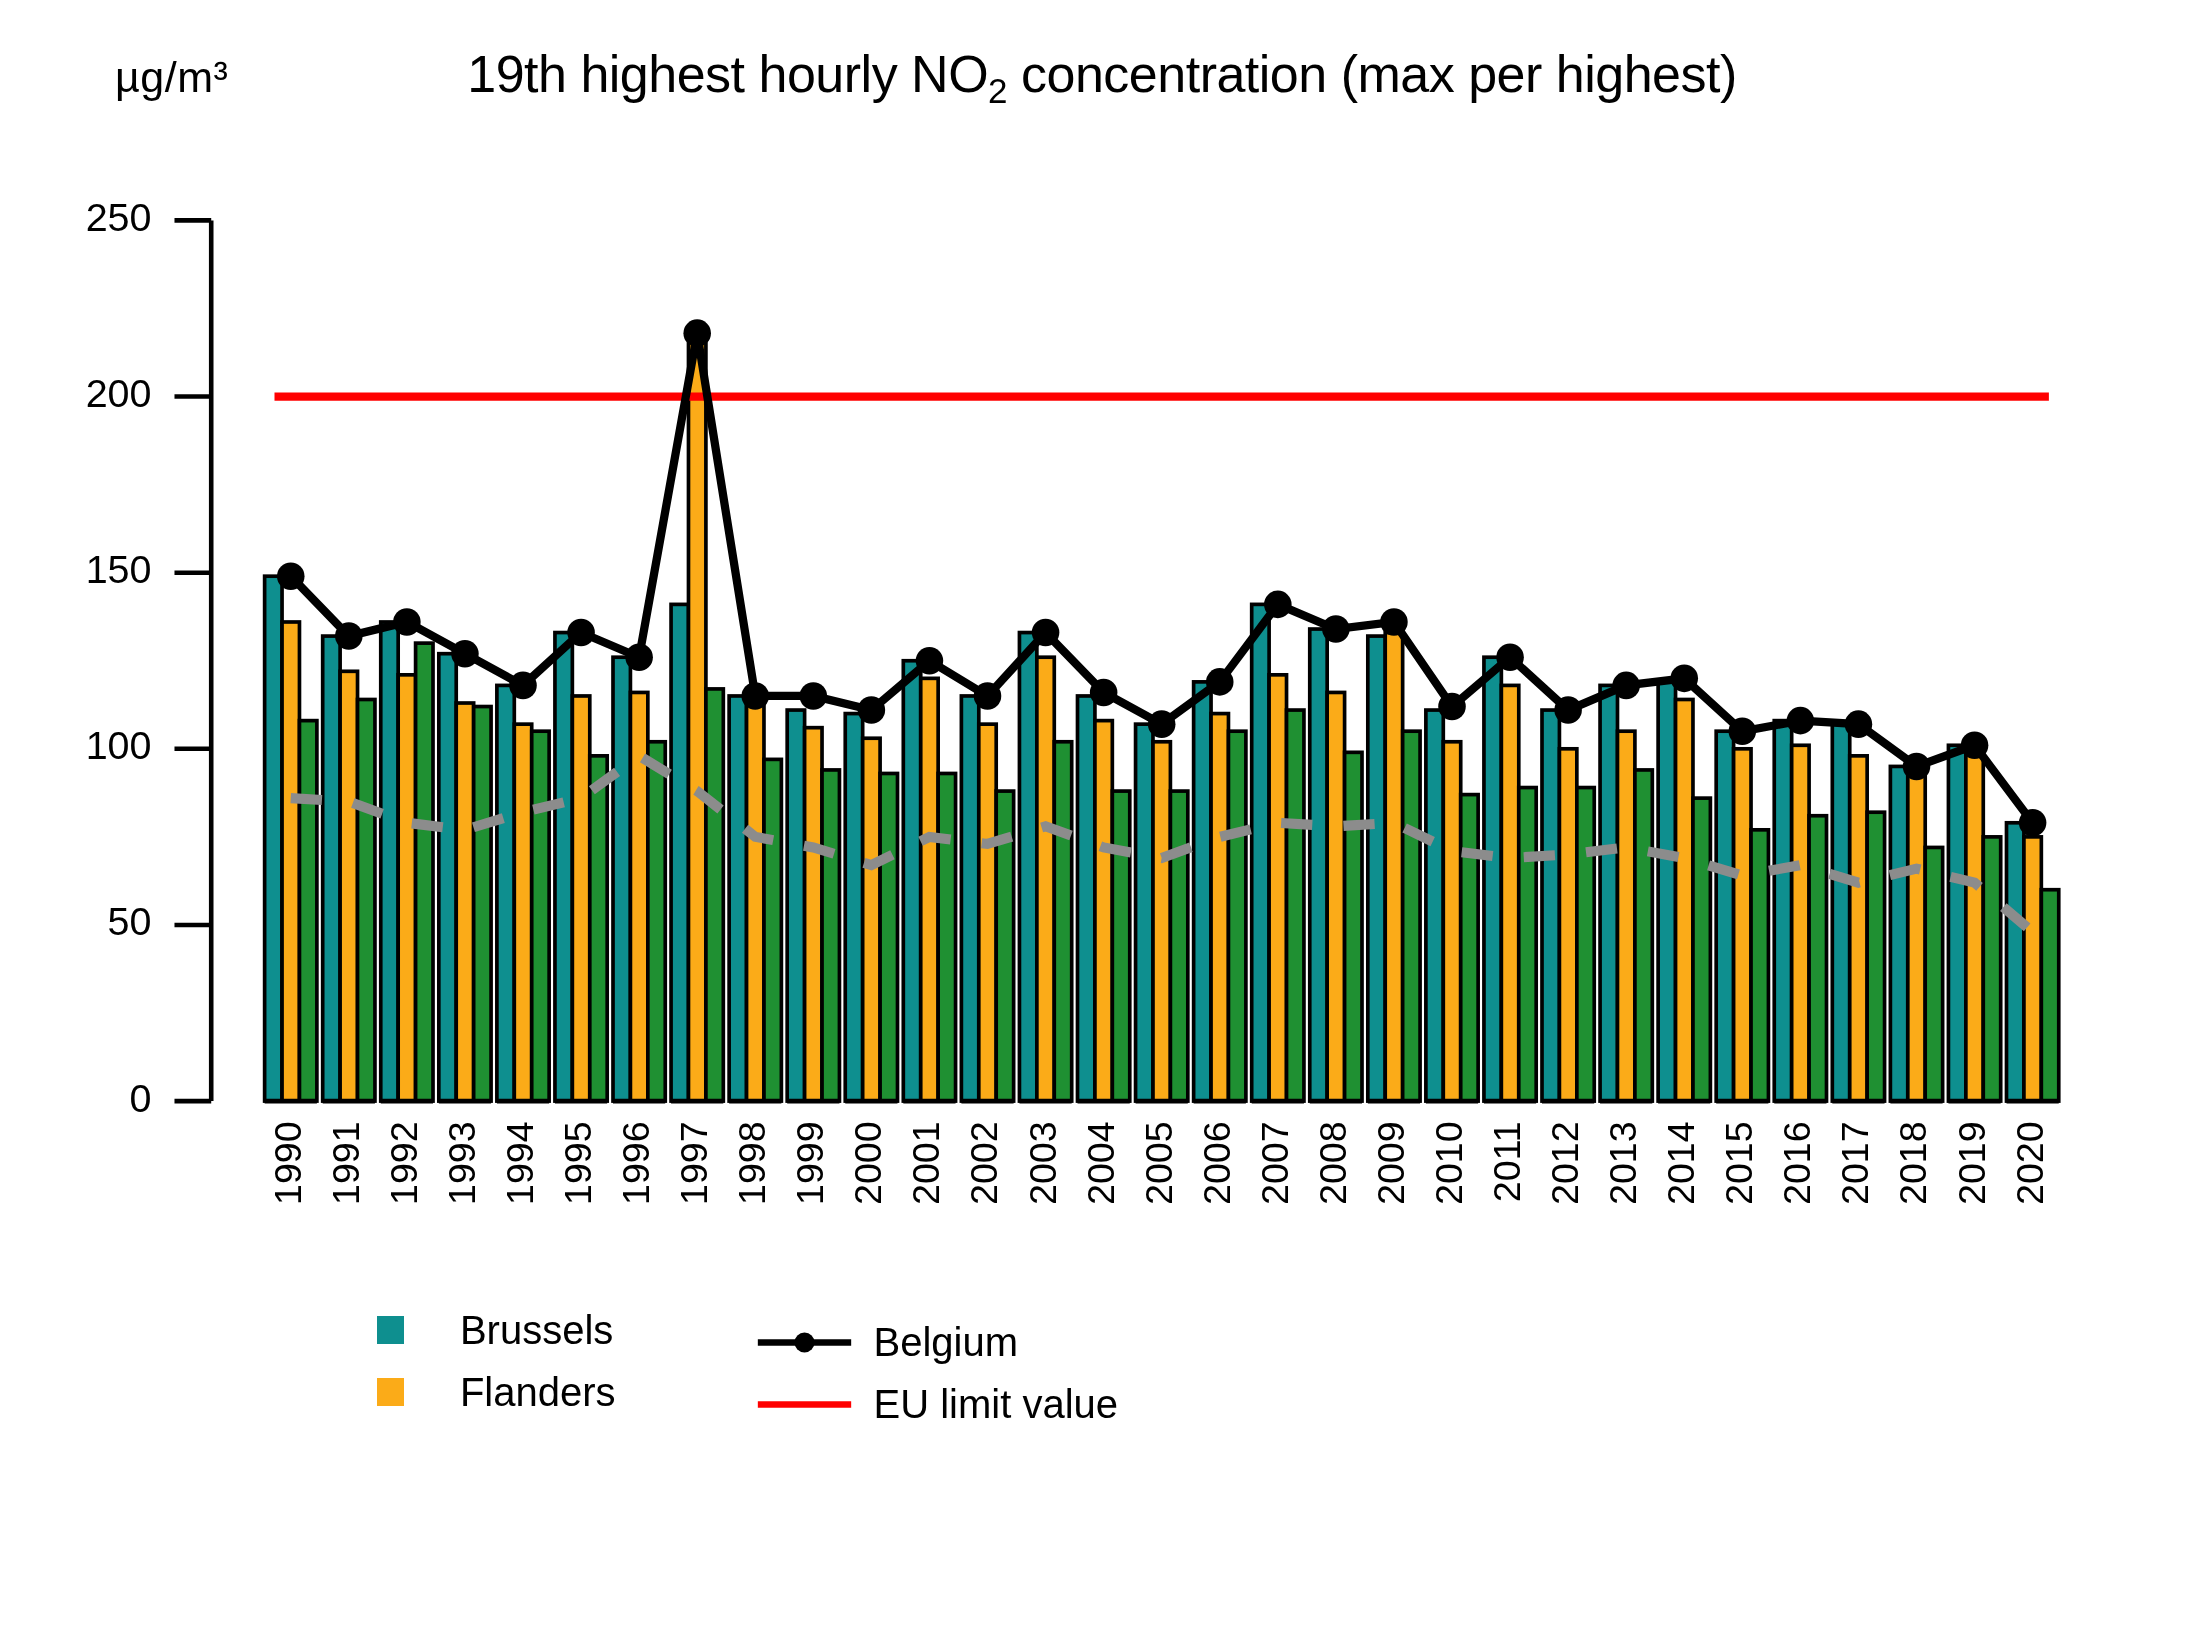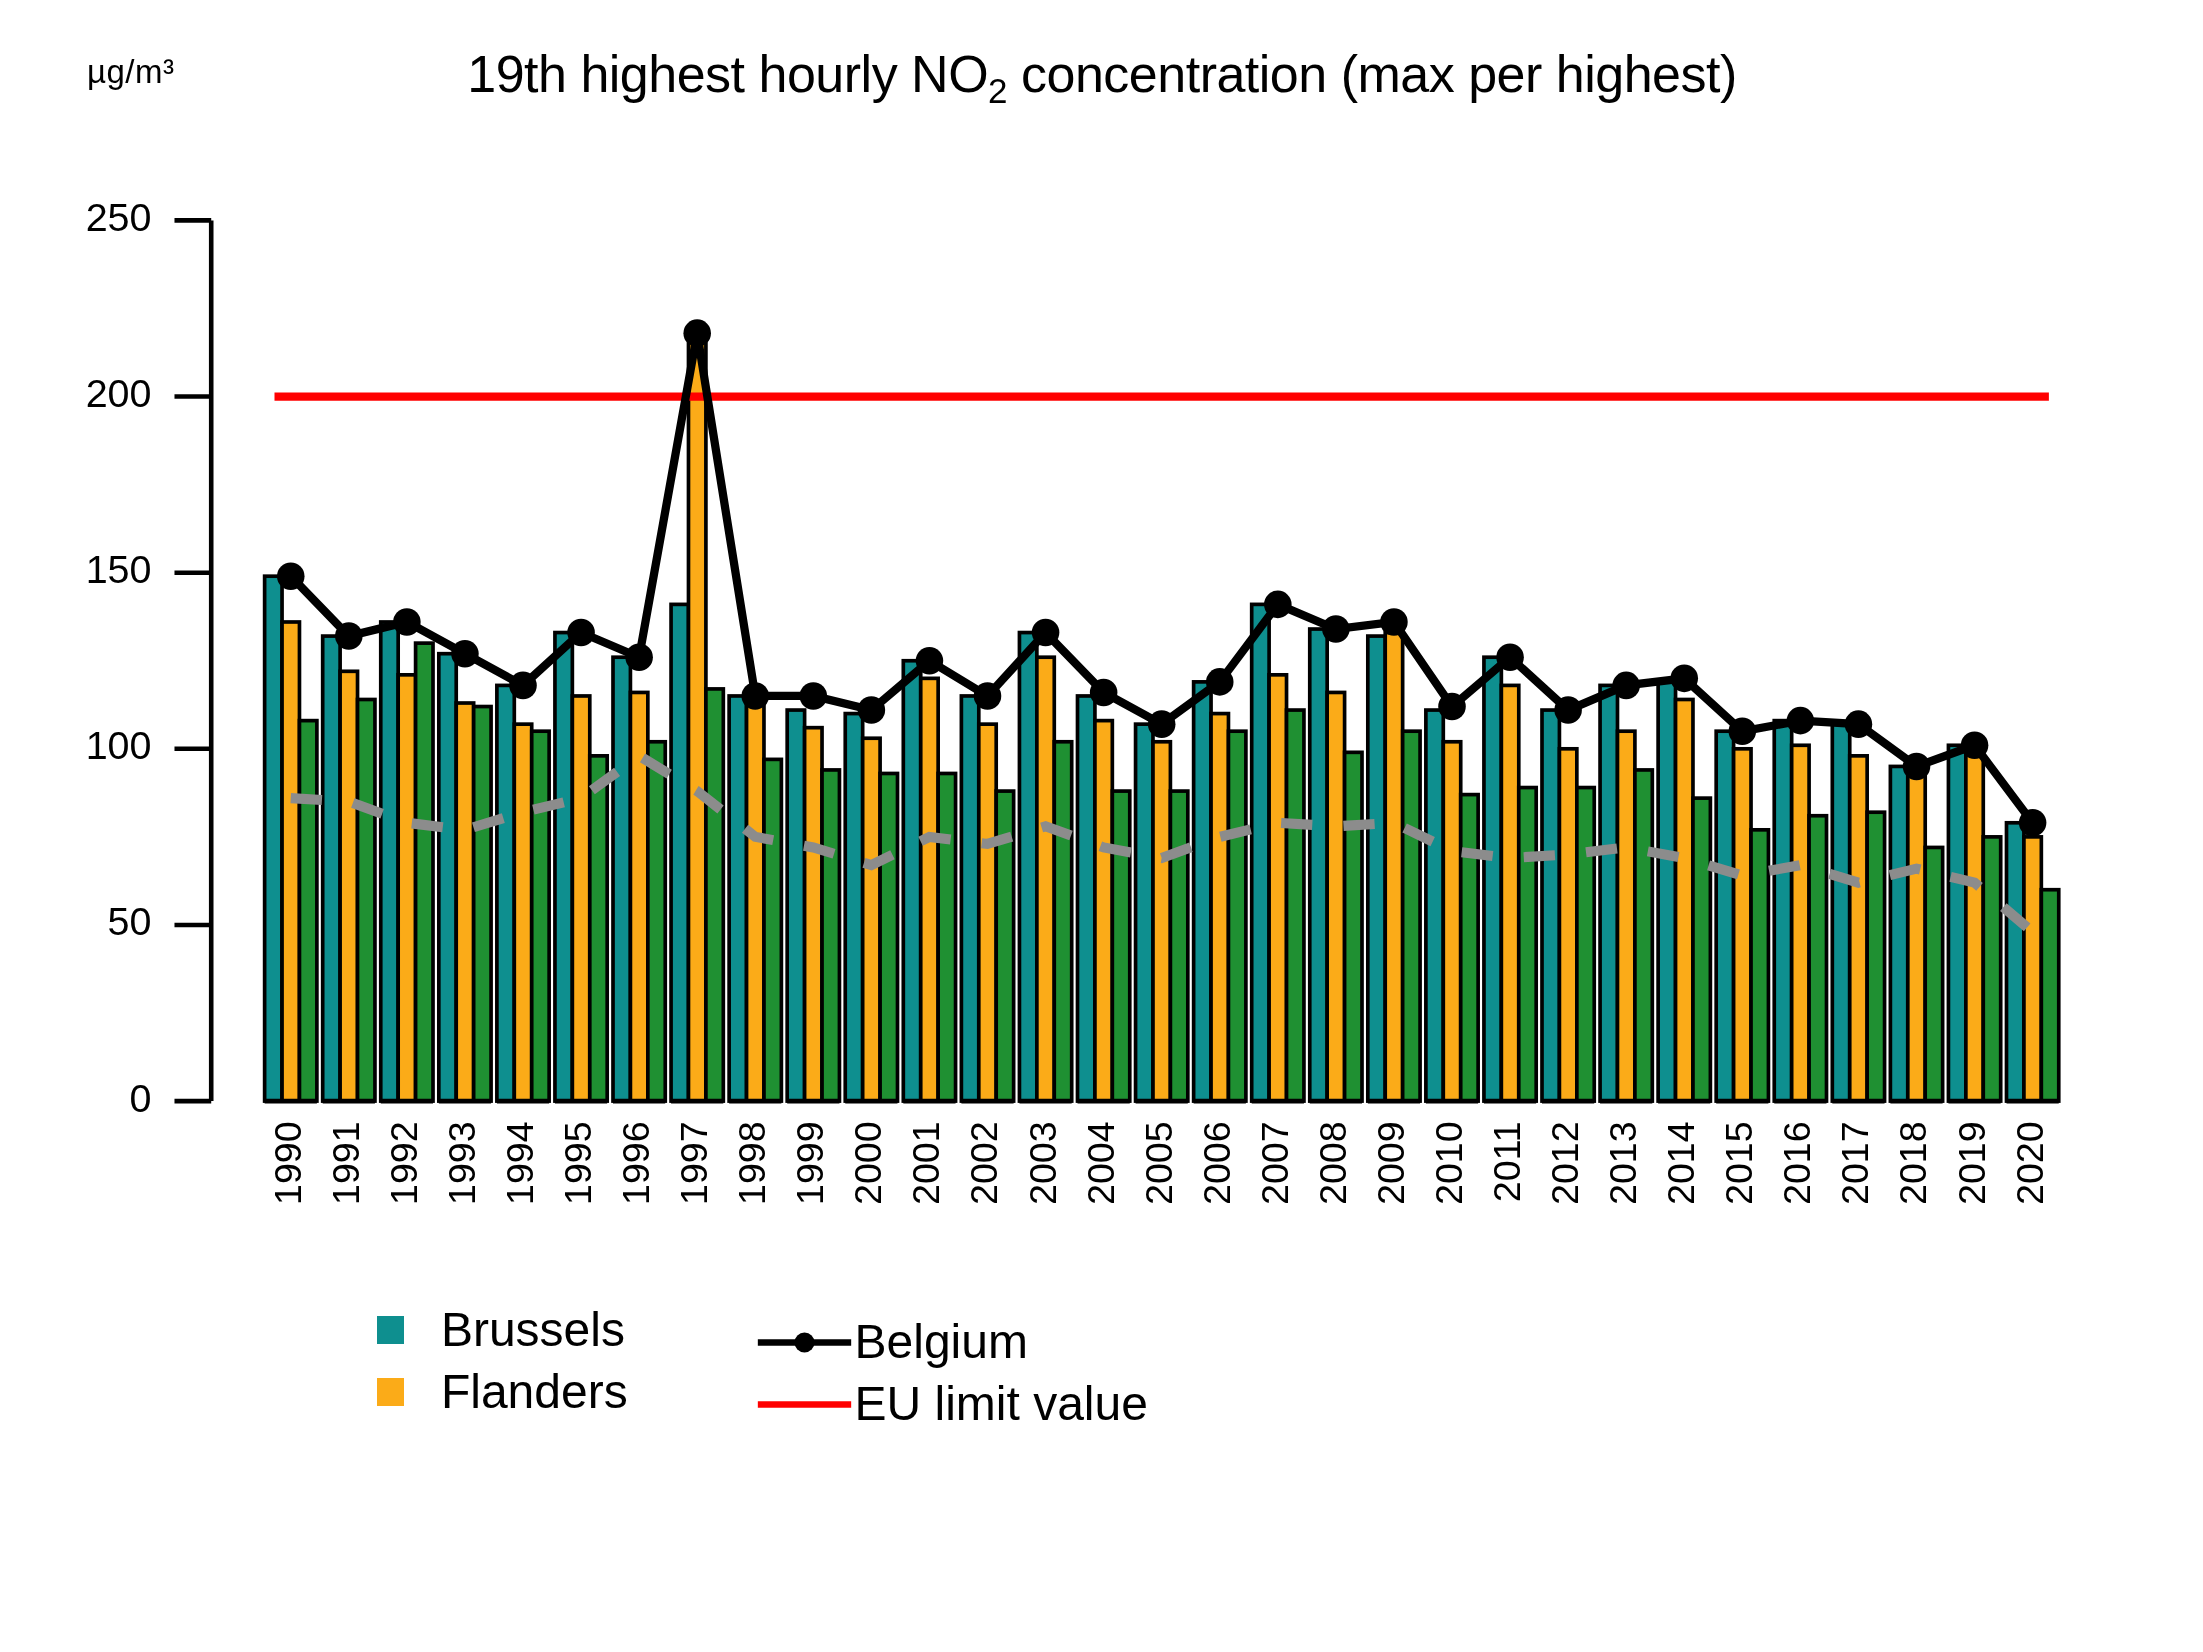--- a/index.html
+++ b/index.html
@@ -14,23 +14,23 @@
     color: #000000;
     overflow: hidden;
   }
   #root {
     position: relative;
     width: 2204px;
     height: 1653px;
   }
   .unit-label {
     position: absolute;
-    left: 87px;
+    left: 115px;
     top: 53px;
-    font-size: 33px;
+    font-size: 43px;
     letter-spacing: 0.5px;
     white-space: nowrap;
   }
   .chart-title {
     position: absolute;
     left: 0;
     top: 44px;
     width: 2204px;
     text-align: center;
     font-size: 52px;
@@ -93,23 +93,24 @@
     margin-right: 0;
   }
   .key-area {
     width: 101px;
     display: flex;
     align-items: center;
     justify-content: center;
     flex: none;
   }
   .legend-text {
-    font-size: 48px;
+    font-size: 40px;
     white-space: nowrap;
     line-height: 1;
+    margin-left: 19px;
   }
   .line-key {
     width: 97px;
     height: 37px;
     display: block;
   }
 </style>
 </head>
 <body>
 

